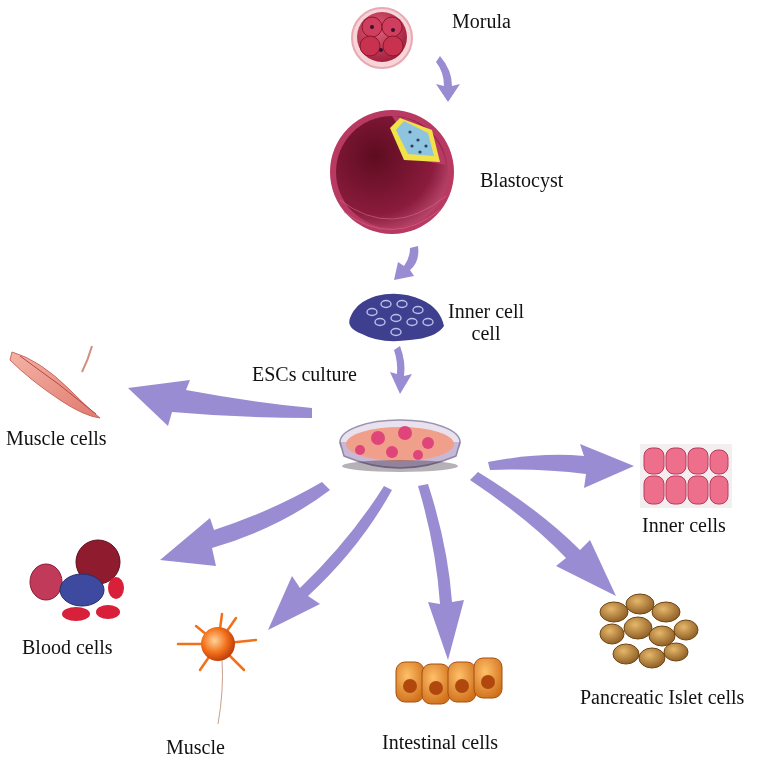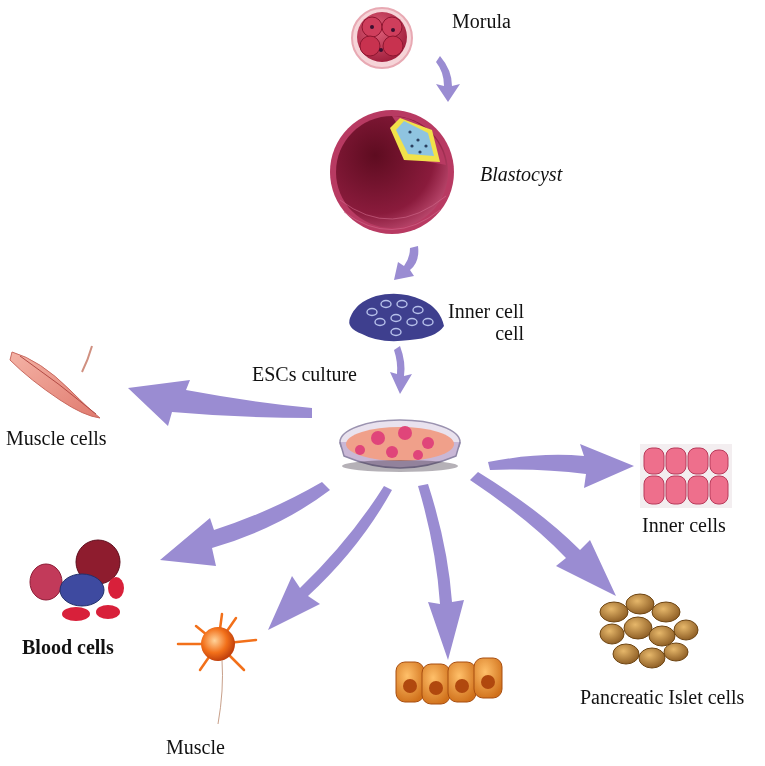--- a/index.html
+++ b/index.html
@@ -1,19 +1,19 @@
 <!DOCTYPE html>
 <html><head>
 <meta charset="utf-8">
 <style>
   html, body { margin:0; padding:0; background:#ffffff; }
   #stage { position:relative; width:765px; height:766px; overflow:hidden; background:#fff; }
   svg#diagram { position:absolute; left:0; top:0; width:765px; height:766px; }
   .lbl { position:absolute; font-family:"Liberation Serif", "DejaVu Serif", serif; font-size:20px; color:#111; white-space:nowrap; line-height:1.1; }
-  .lbl.c { text-align:right; }
+  .lbl.c { text-align:center; }
 </style>
 </head>
 <body>
 
 <div id="stage">
   <svg id="diagram" viewBox="0 0 765 766" xmlns="http://www.w3.org/2000/svg">
     <defs>
       <radialGradient id="gMorula" cx="40%" cy="35%" r="70%">
         <stop offset="0%" stop-color="#e0607a"></stop>
         <stop offset="100%" stop-color="#9e1c3a"></stop>
@@ -188,24 +188,25 @@
       <ellipse cx="612" cy="634" rx="12" ry="10"></ellipse>
         <ellipse cx="638" cy="628" rx="14" ry="11"></ellipse>
       <ellipse cx="662" cy="636" rx="13" ry="10"></ellipse>
         <ellipse cx="626" cy="654" rx="13" ry="10"></ellipse>
       <ellipse cx="652" cy="658" rx="13" ry="10"></ellipse>
         <ellipse cx="676" cy="652" rx="12" ry="9"></ellipse>
     </g>
   </svg>
 
   <div class="lbl" style="left:452px; top:10px;">Morula</div>
-  <div class="lbl" style="left:480px; top:163px;font-style:italic;">Blastocyst</div>
+  <div class="lbl" style="left:480px; top:169px;">Blastocyst</div>
   <div class="lbl c" style="left:448px; top:300px;">
     <div>Inner cell</div>
     <div>cell</div>
   </div>
   <div class="lbl" style="left:252px; top:363px;">ESCs culture</div>
   <div class="lbl" style="left:6px; top:427px;">Muscle cells</div>
   <div class="lbl" style="left:642px; top:514px;">Inner cells</div>
-  <div class="lbl" style="left:22px; top:636px;font-weight:bold;">Blood cells</div>
+  <div class="lbl" style="left:22px; top:636px;">Blood cells</div>
   <div class="lbl" style="left:166px; top:736px;">Muscle</div>
+  <div class="lbl" style="left:382px; top:731px;">Intestinal cells</div>
   <div class="lbl" style="left:552px; top:686px;margin-left:28px;">Pancreatic Islet cells</div>
 </div>
 
 </body></html>

